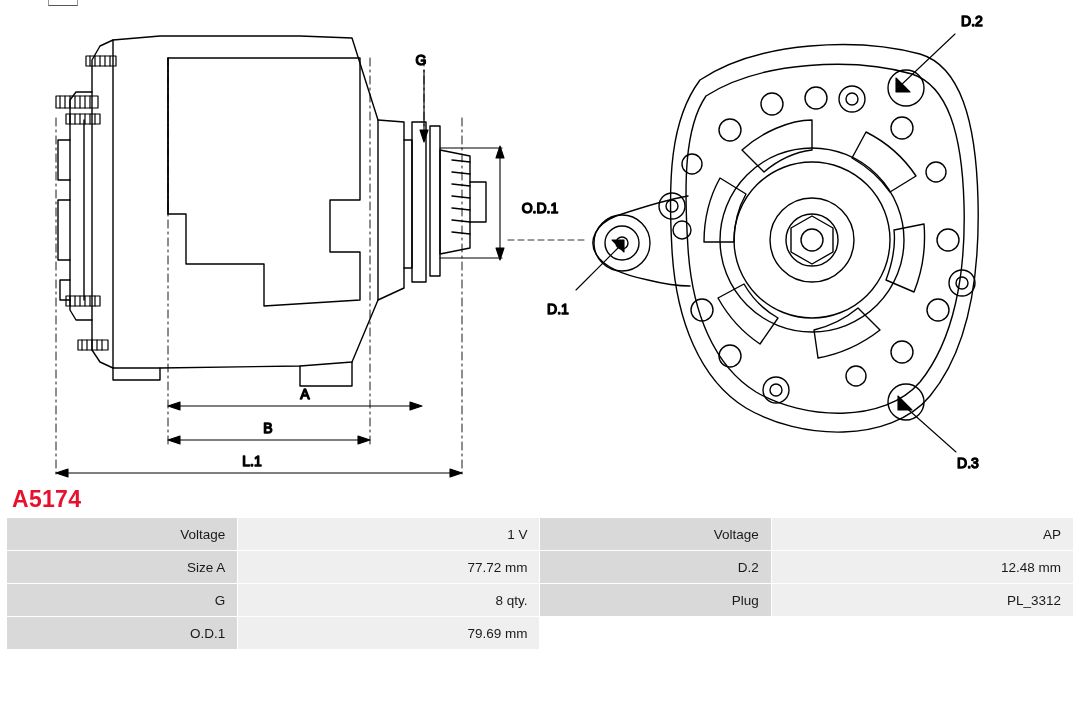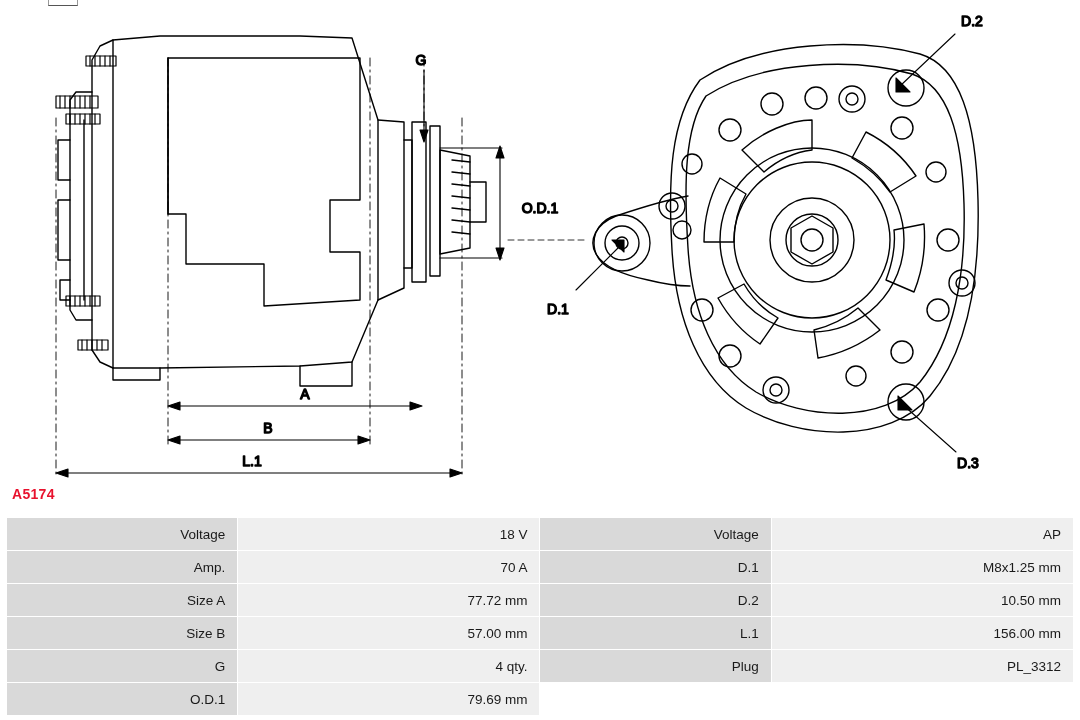--- a/index.html
+++ b/index.html
@@ -34,21 +34,21 @@
     position: absolute;
     left: 0;
     top: 0;
     width: 1080px;
     height: 490px;
   }
   .part-number {
     position: absolute;
     left: 12px;
     top: 486px;
-    font-size: 14px;
+    font-size: 23px;
     font-weight: bold;
     color: #e8112d;
     letter-spacing: 0.3px;
   }
   table.specs {
     position: absolute;
     left: 6px;
     top: 517px;
     width: 1068px;
     border-collapse: collapse;
@@ -271,45 +271,33 @@
   <table class="specs">
     <colgroup>
       <col class="col-label">
         <col class="col-value">
       <col class="col-label">
         <col class="col-value">
     </colgroup>
     <tbody>
       <tr>
         <td class="label">Voltage</td>
-        <td class="value">18 V</td>
+        <td class="value">1 V</td>
         <td class="label">Voltage</td>
         <td class="value">AP</td>
-      </tr>
-      <tr>
-        <td class="label">Amp.</td>
-        <td class="value">70 A</td>
-        <td class="label">D.1</td>
-        <td class="value">M8x1.25 mm</td>
       </tr>
       <tr>
         <td class="label">Size A</td>
         <td class="value">77.72 mm</td>
         <td class="label">D.2</td>
-        <td class="value">10.50 mm</td>
-      </tr>
-      <tr>
-        <td class="label">Size B</td>
-        <td class="value">57.00 mm</td>
-        <td class="label">L.1</td>
-        <td class="value">156.00 mm</td>
+        <td class="value">12.48 mm</td>
       </tr>
       <tr>
         <td class="label">G</td>
-        <td class="value">4 qty.</td>
+        <td class="value">8 qty.</td>
         <td class="label">Plug</td>
         <td class="value">PL_3312</td>
       </tr>
       <tr>
         <td class="label">O.D.1</td>
         <td class="value">79.69 mm</td>
         <td class="empty"></td>
         <td class="empty"></td>
       </tr>
     </tbody>

